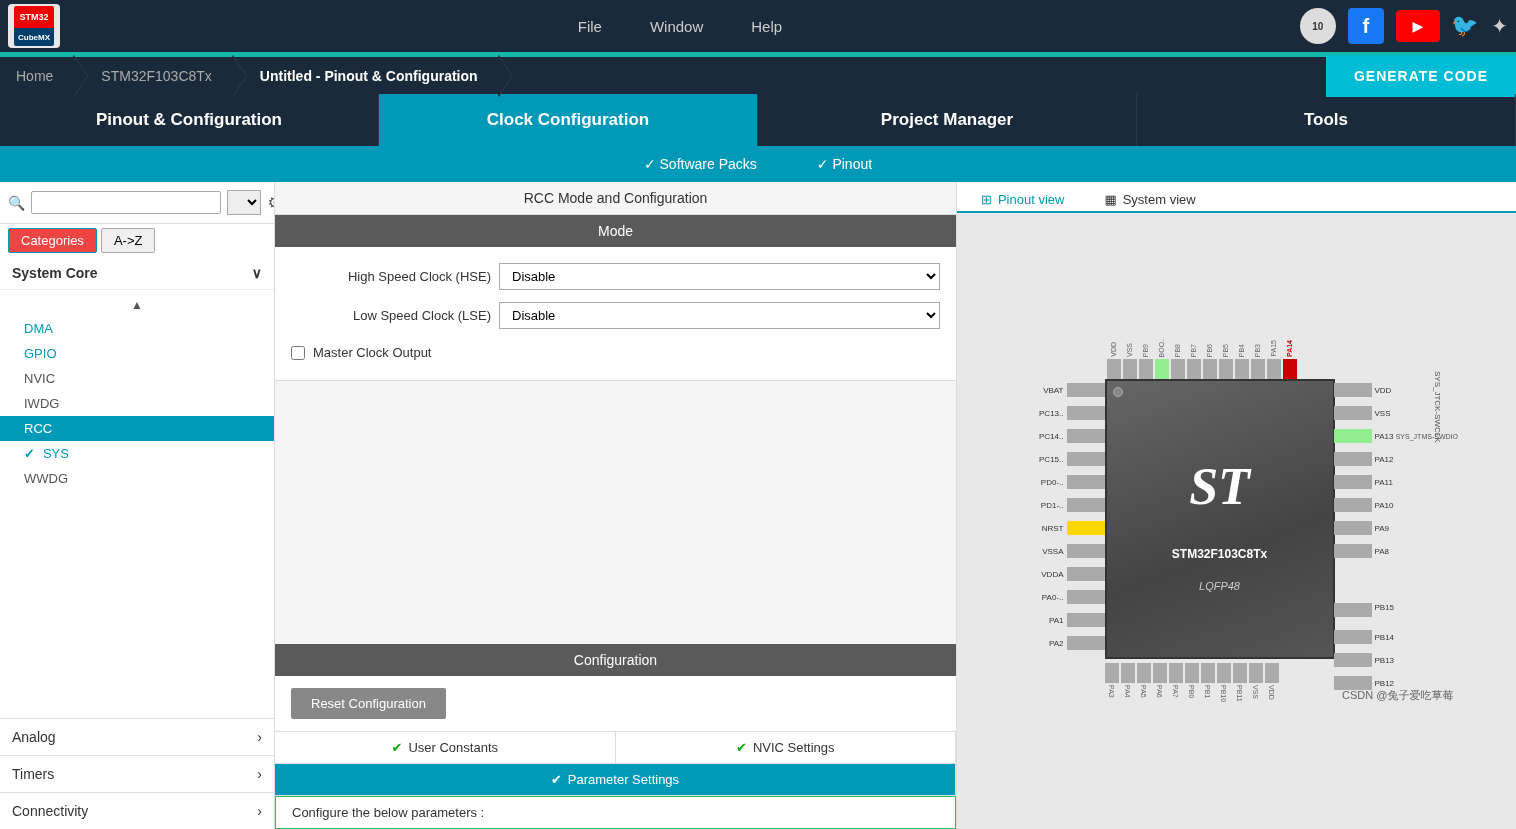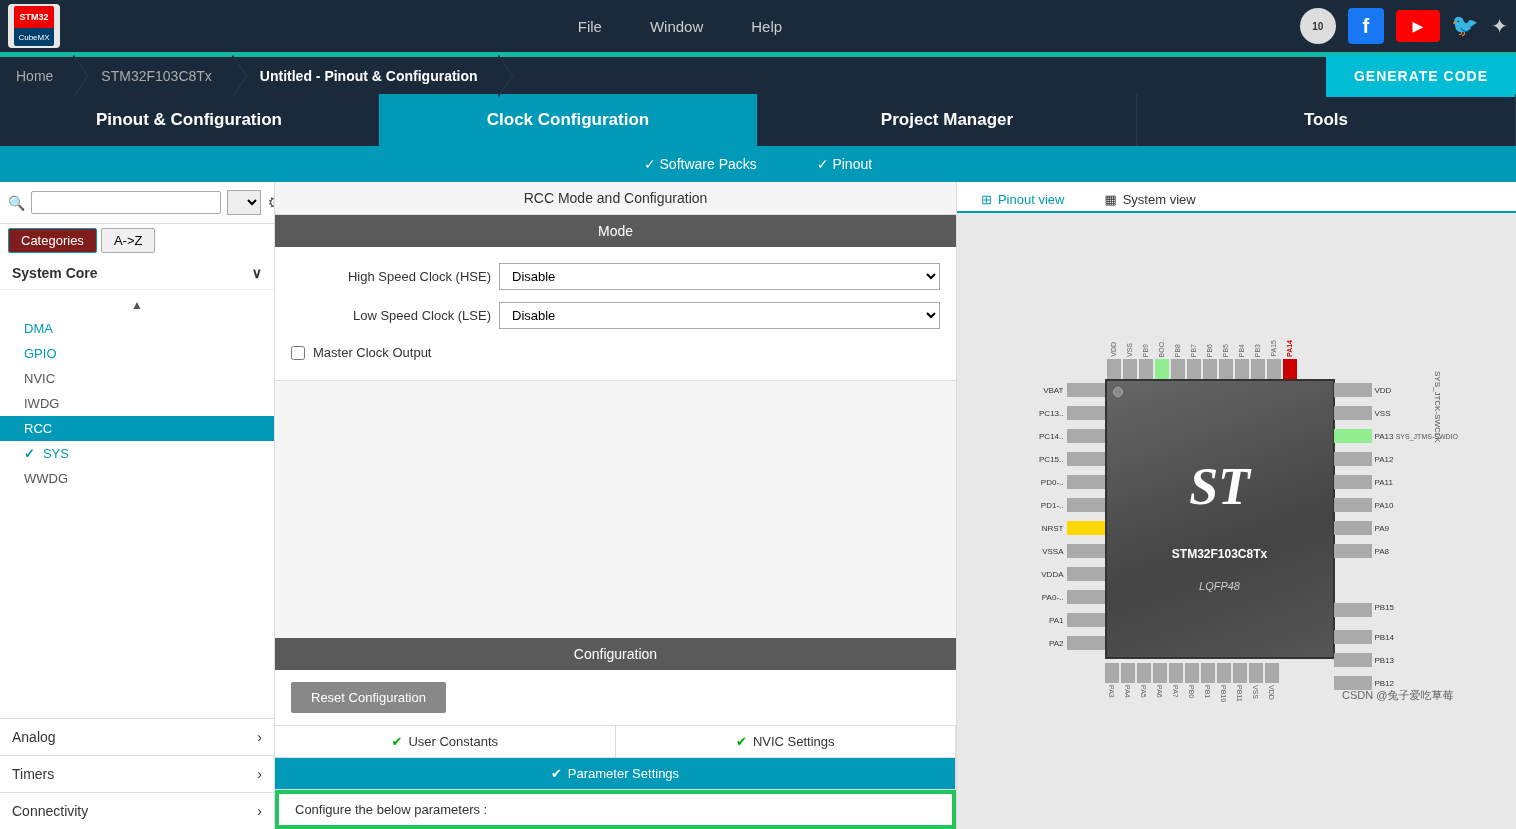--- a/index.html
+++ b/index.html
@@ -87,21 +87,21 @@
       flex: 1; border: 1px solid #aaa; padding: 3px 6px; font-size: 13px;
       border-radius: 2px;
     }
     .search-dropdown { background: #eee; border: 1px solid #aaa; padding: 3px 6px; cursor: pointer; font-size: 13px; }
     .gear-btn { cursor: pointer; font-size: 16px; color: #555; }
     .tab-btns { display: flex; padding: 4px 8px; gap: 4px; }
     .tab-btn {
       padding: 4px 12px; border: 1px solid #aaa; background: #f0f0f0;
       cursor: pointer; font-size: 13px; border-radius: 2px;
     }
-    .tab-btn.active { background: #7f1d1d; color: white; border-color: #0099b8; }
+    .tab-btn.active { background: #ef4444; color: white; border-color: #0099b8; }
 
     .sidebar-section {
       display: flex; align-items: center; justify-content: space-between;
       padding: 8px 12px; cursor: pointer; font-size: 14px; font-weight: bold; color: #333;
       border-bottom: 1px solid #eee;
     }
     .sidebar-items { padding: 4px 0; }
     .sidebar-item {
       padding: 5px 16px 5px 24px; cursor: pointer; font-size: 13px; color: #0099b8;
       display: flex; align-items: center; gap: 6px;
@@ -147,21 +147,21 @@
 
     .bottom-tabs { display: flex; border-bottom: 1px solid #ddd; background: white; }
     .bottom-tab {
       flex: 1; padding: 8px 12px; font-size: 13px; cursor: pointer;
       text-align: center; border-right: 1px solid #ddd; color: #333;
       display: flex; align-items: center; justify-content: center; gap: 6px;
     }
     .bottom-tab.active { background: #0099b8; color: white; }
     .check-green { color: #00aa00; }
 
-    .param-section { padding: 8px 16px; background: white; font-size: 13px; color: #333; border: 4px solid #22c55e; margin: 0; }
+    .param-section { padding: 8px 16px; background: white; font-size: 13px; color: #333; border: 1px solid #22c55e; margin: 0; }
 
     
     .right-panel {
       width: 560px; background: #e8e8e8; border-left: 1px solid #ddd;
       display: flex; flex-direction: column;
     }
     .view-tabs {
       display: flex; align-items: center; background: white; border-bottom: 2px solid #0099b8;
       padding: 6px 16px; gap: 24px;
     }
@@ -189,21 +189,21 @@
 <body>
 
 <div class="top-bar">
   <div class="logo-area">
     <div class="logo-box">
       <div style="display:flex;flex-direction:column;align-items:center;">
         <div style="background:#e00;width:40px;height:22px;display:flex;align-items:center;justify-content:center;border-radius:2px 2px 0 0;">
           <span style="color:white;font-size:9px;font-weight:bold;">STM32</span>
         </div>
         <div style="background:#003f6b;width:40px;height:18px;display:flex;align-items:center;justify-content:center;border-radius:0 0 2px 2px;">
-          <span style="color:white;font-size:8px;font-weight:normal;">CubeMX</span>
+          <span style="color:white;font-size:8px;font-weight:bold;">CubeMX</span>
         </div>
       </div>
     </div>
   </div>
   <div class="top-menu">
     <span class="top-menu-item">File</span>
     <span class="top-menu-item">Window</span>
     <span class="top-menu-item">Help</span>
   </div>
   <div class="top-icons">

